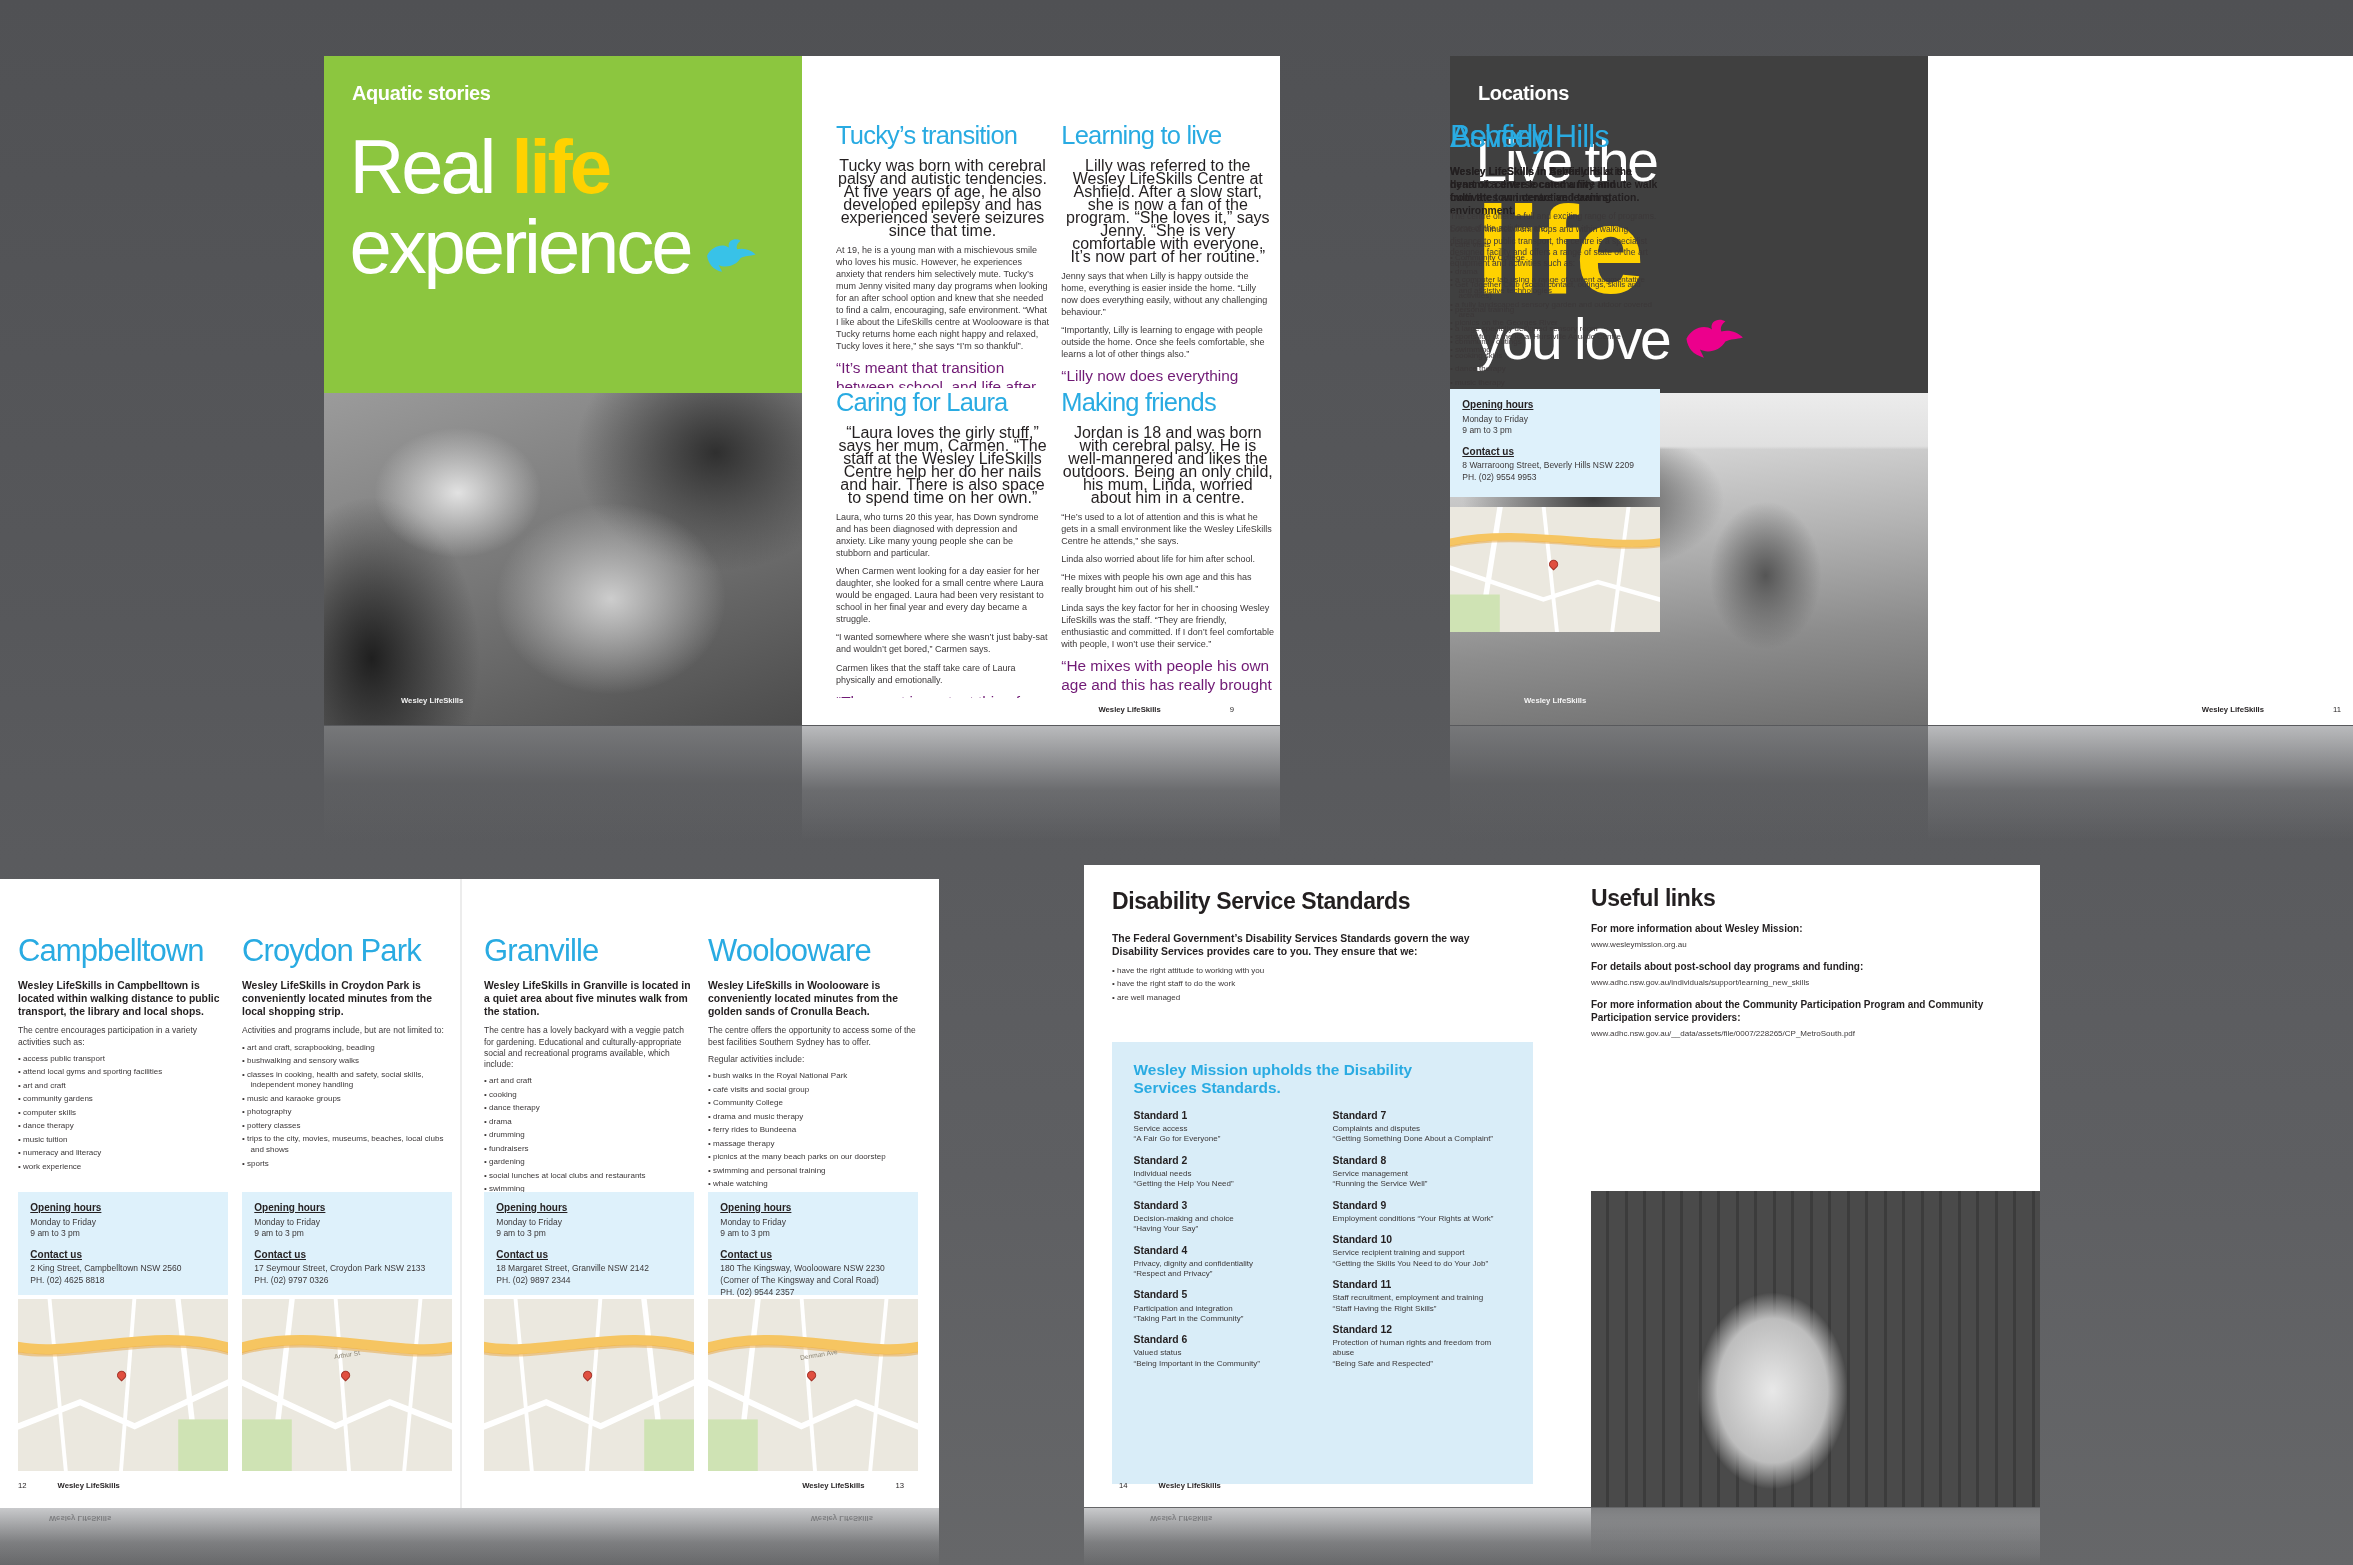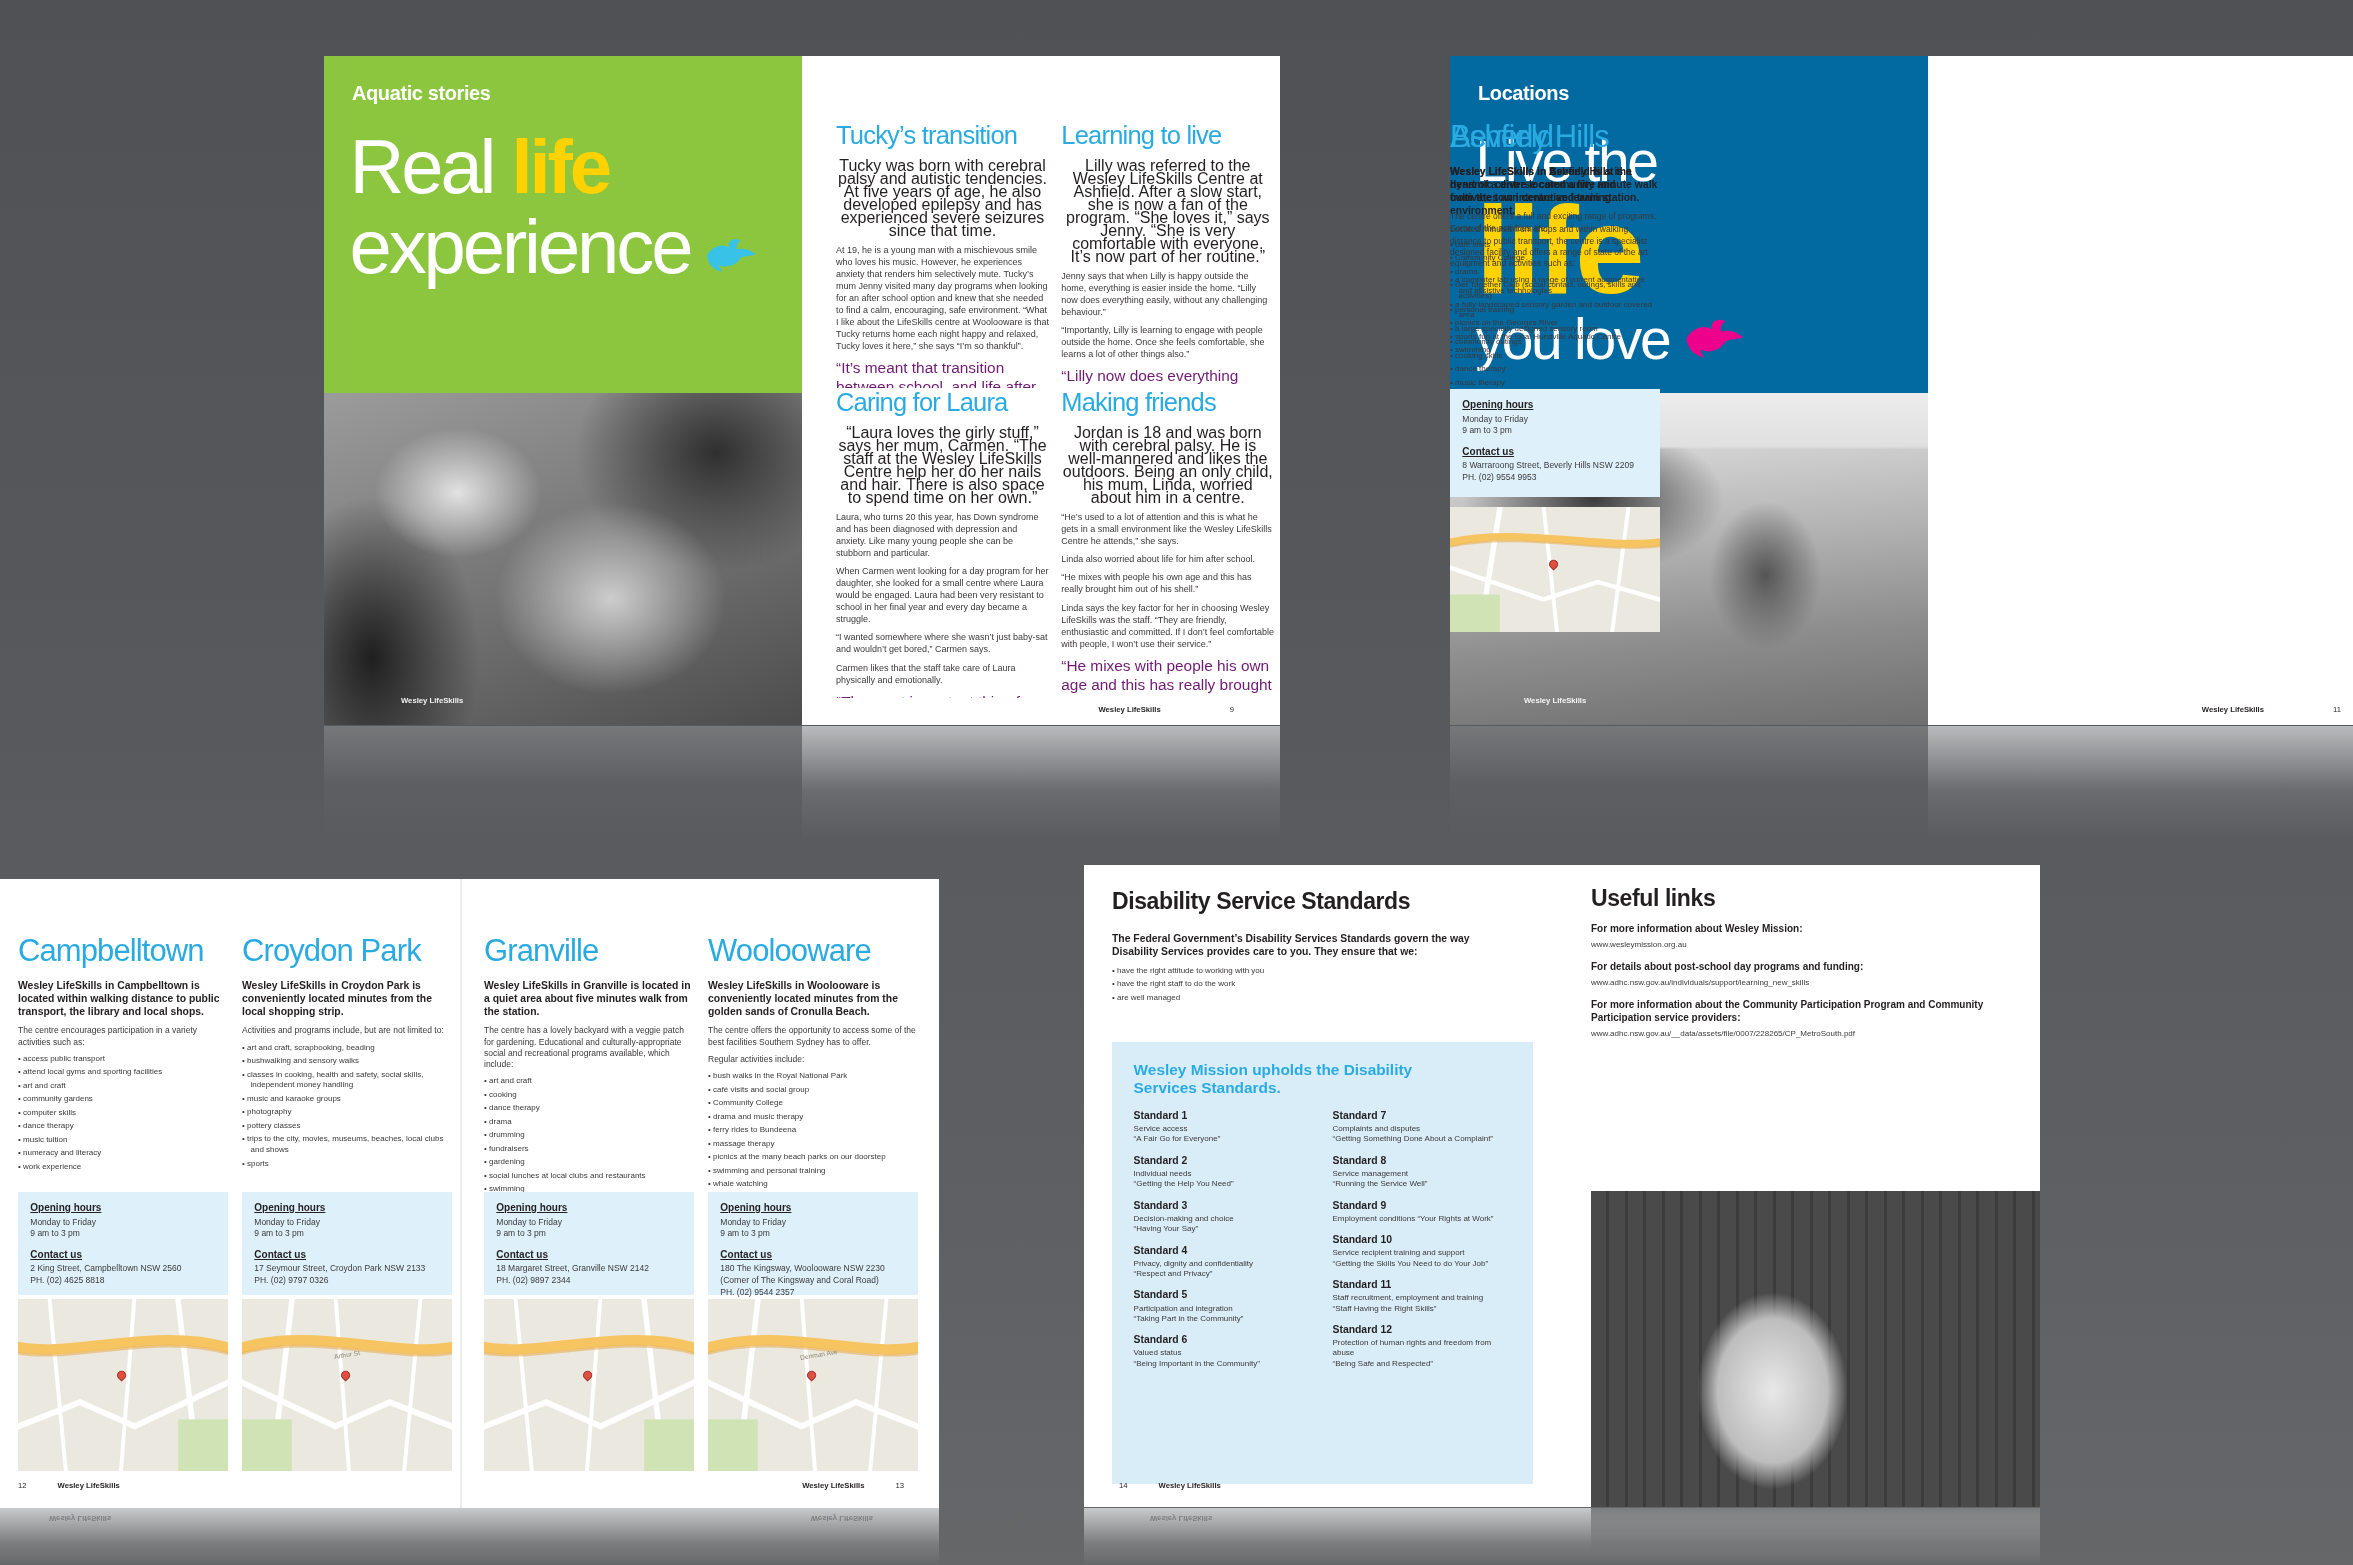--- a/index.html
+++ b/index.html
@@ -3,21 +3,21 @@
 <meta charset="utf-8">
 <style>
   html,body{margin:0;padding:0;background:#515254;}
   .stage{position:relative;width:2354px;height:1566px;overflow:hidden;
     background:linear-gradient(180deg,#505154 0%,#57585b 40%,#5e5f62 75%,#666769 100%);
     font-family:"Liberation Sans","DejaVu Sans",sans-serif;color:#231f20;}
   .spread{position:absolute;background:#ffffff;}
   
   .cover-panel{position:absolute;left:0;top:0;overflow:hidden;}
   .cover-green{background:#8cc63f;}
-  .cover-orange{background:#0369a1;}
+  .cover-orange{background:#404040;}
   .kicker{position:absolute;left:28px;top:26px;color:#fff;font-size:20px;font-weight:700;letter-spacing:-0.4px;}
   .cover-title{position:absolute;left:25.5px;top:71px;color:#fff;font-weight:400;}
   .t-line{font-size:76px;line-height:80px;letter-spacing:-3.1px;white-space:nowrap;}
   .t-line-sm{font-size:57px;line-height:62px;letter-spacing:-2.3px;white-space:nowrap;}
   .t-big{font-size:125px;line-height:116px;letter-spacing:-3.9px;font-weight:700;white-space:nowrap;}
   .yellow-word{color:#ffd200;font-weight:700;}
   .bird{display:inline-block;vertical-align:baseline;margin-left:12.3px;}
   .bird svg{display:block;}
   .bird-cyan{color:#38c2e8;}
   .bird-pink{color:#ec008c;}
@@ -139,21 +139,21 @@
           <h3 class="story-h">Learning to live</h3>
           <p class="lead">Lilly was referred to the Wesley LifeSkills Centre at Ashfield. After a slow start, she is now a fan of the program. “She loves it,” says Jenny. “She is very comfortable with everyone. It’s now part of her routine.”</p>
           <p class="body-p">Jenny says that when Lilly is happy outside the home, everything is easier inside the home. “Lilly now does everything easily, without any challenging behaviour.”</p>
           <p class="body-p">“Importantly, Lilly is learning to engage with people outside the home. Once she feels comfortable, she learns a lot of other things also.”</p>
           <div class="quote">“Lilly now does everything easily, without any challenging behaviour.”</div>
         </article>
         <article class="story">
           <h3 class="story-h">Caring for Laura</h3>
           <p class="lead">“Laura loves the girly stuff,” says her mum, Carmen. “The staff at the Wesley LifeSkills Centre help her do her nails and hair. There is also space to spend time on her own.”</p>
           <p class="body-p">Laura, who turns 20 this year, has Down syndrome and has been diagnosed with depression and anxiety. Like many young people she can be stubborn and particular.</p>
-          <p class="body-p">When Carmen went looking for a day program for her daughter, she looked for a small centre where Laura would be engaged. Laura had been very resistant to school in her final year and every day became a struggle.</p>
+          <p class="body-p">When Carmen went looking for a day easier for her daughter, she looked for a small centre where Laura would be engaged. Laura had been very resistant to school in her final year and every day became a struggle.</p>
           <p class="body-p">“I wanted somewhere where she wasn’t just baby-sat and wouldn’t get bored,” Carmen says.</p>
           <p class="body-p">Carmen likes that the staff take care of Laura physically and emotionally.</p>
           <div class="quote">“The most important thing for me is the staff want her there.”</div>
         </article>
         <article class="story">
           <h3 class="story-h">Making friends</h3>
           <p class="lead">Jordan is 18 and was born with cerebral palsy. He is well-mannered and likes the outdoors. Being an only child, his mum, Linda, worried about him in a centre.</p>
           <p class="body-p">“He’s used to a lot of attention and this is what he gets in a small environment like the Wesley LifeSkills Centre he attends,” she says.</p>
           <p class="body-p">Linda also worried about life for him after school.</p>
           <p class="body-p">“He mixes with people his own age and this has really brought him out of his shell.”</p>

